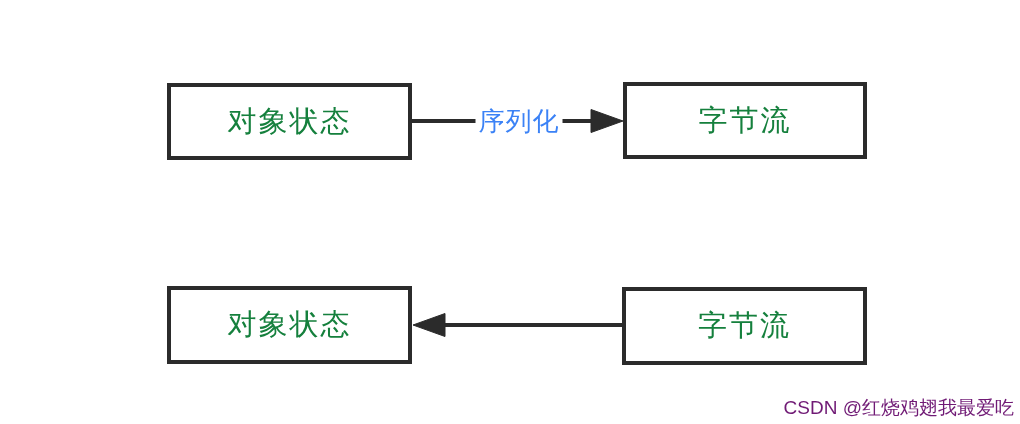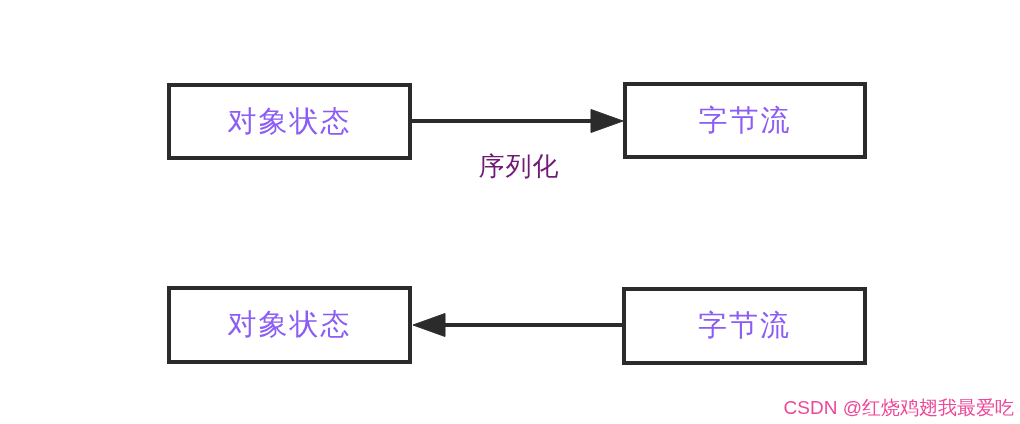--- a/index.html
+++ b/index.html
@@ -18,21 +18,21 @@
   .node {
     position: absolute;
     box-sizing: border-box;
     border: 4px solid #2b2b2b;
     background: #ffffff;
     display: flex;
     align-items: center;
     justify-content: center;
     font-size: 29px;
     letter-spacing: 2px;
-    color: #8b5cf6;
+    color: #15803d;
   }
   .node-src-top  { left: 167px; top: 83px;  width: 245px; height: 77px; }
   .node-dst-top  { left: 623px; top: 82px;  width: 244px; height: 77px; }
   .node-src-bot  { left: 167px; top: 286px; width: 245px; height: 78px; }
   .node-dst-bot  { left: 622px; top: 287px; width: 245px; height: 78px; }
 
   .arrow-svg {
     position: absolute;
     overflow: visible;
   }
@@ -41,34 +41,33 @@
   .arrow-line { stroke: #2b2b2b; stroke-width: 4; }
   .arrow-head { fill: #2b2b2b; stroke: #2b2b2b; }
 
   .arrow-label {
     position: absolute;
     transform: translate(-50%, -50%);
     background: #ffffff;
     padding: 0 3px;
     font-size: 26px;
     letter-spacing: 1px;
-    color: #701a75;
+    color: #3b82f6;
     white-space: nowrap;
     line-height: 1.1;
-    margin-top: 45px;
   }
   .label-top { left: 519px; top: 121px; }
   .label-bot { left: 518px; top: 325px; }
 
   .watermark {
     position: absolute;
     right: 6px;
     bottom: 3px;
     font-size: 19px;
-    color: #ec4899;
+    color: #701a75;
     text-shadow: 1px 1px 0 #ffffff;
     white-space: nowrap;
   }
 </style>
 </head>
 <body>
 
 <div class="canvas">
 
   <div class="node node-src-top">

